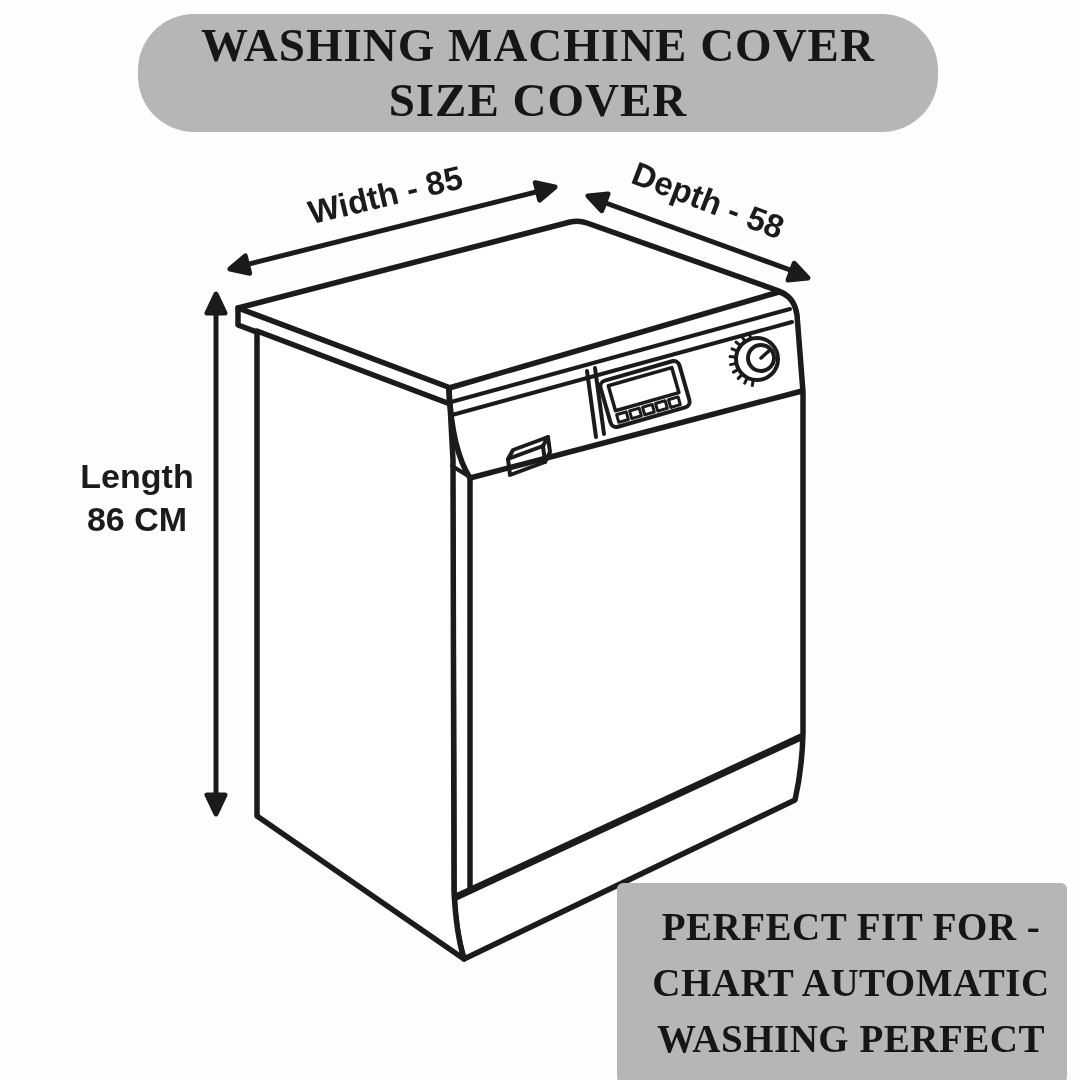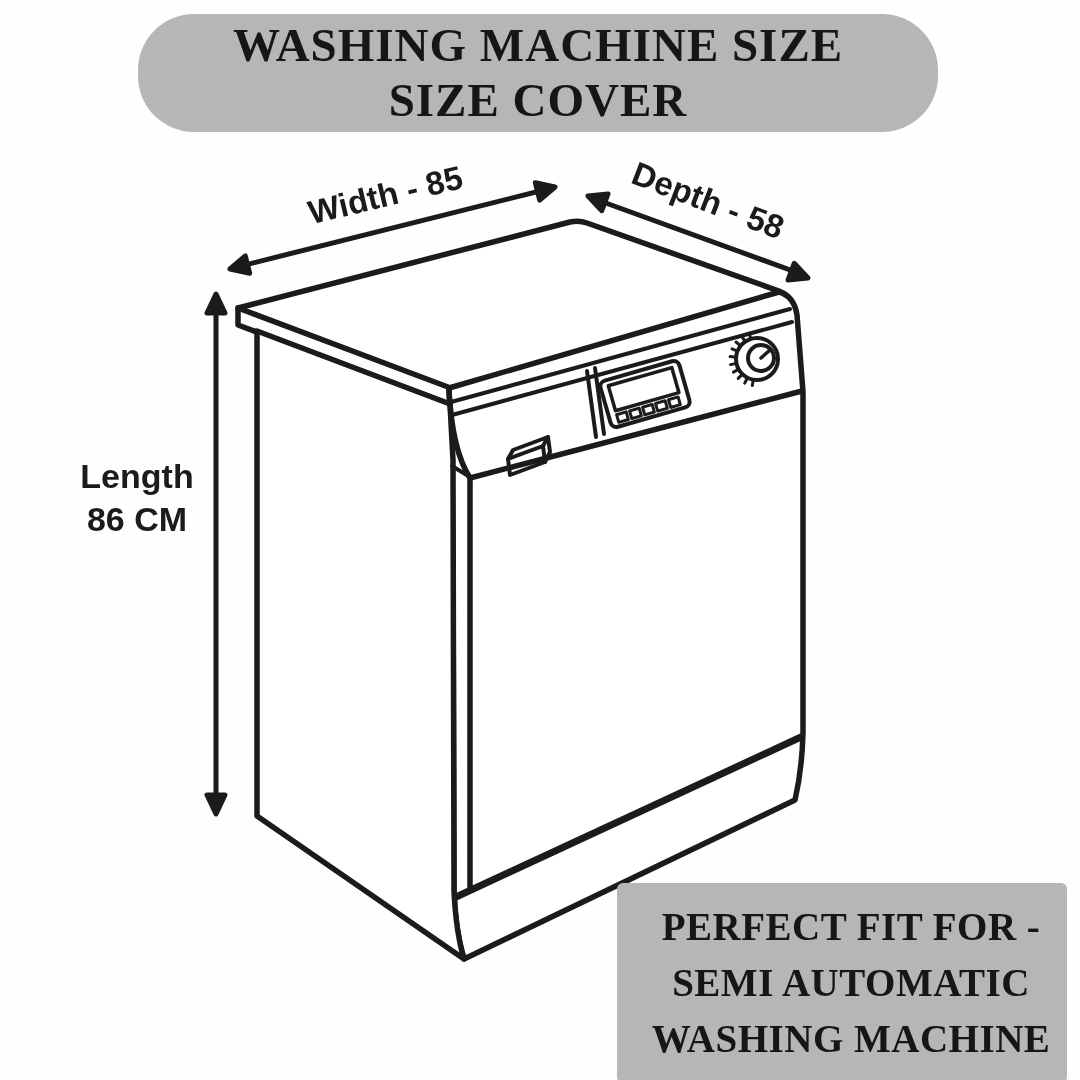--- a/index.html
+++ b/index.html
@@ -101,21 +101,21 @@
     </g>
   </g>
 
   <text class="dim-label" transform="translate(388,206) rotate(-13.5)" text-anchor="middle">Width - 85</text>
   <text class="dim-label" transform="translate(704,211) rotate(21)" text-anchor="middle">Depth - 58</text>
   <text class="len-label" x="137" y="488" text-anchor="middle">Length</text>
   <text class="len-label" x="137" y="531" text-anchor="middle">86 CM</text>
 </svg>
 
 <div class="banner banner--title">
-  <div>WASHING MACHINE SIZE</div>
+  <div>WASHING MACHINE COVER</div>
   <div>SIZE COVER</div>
 </div>
 
 <div class="banner banner--footer">
   <div>PERFECT FIT FOR -</div>
-  <div>SEMI AUTOMATIC</div>
-  <div>WASHING MACHINE</div>
+  <div>CHART AUTOMATIC</div>
+  <div>WASHING PERFECT</div>
 </div>
 
 </body></html>

